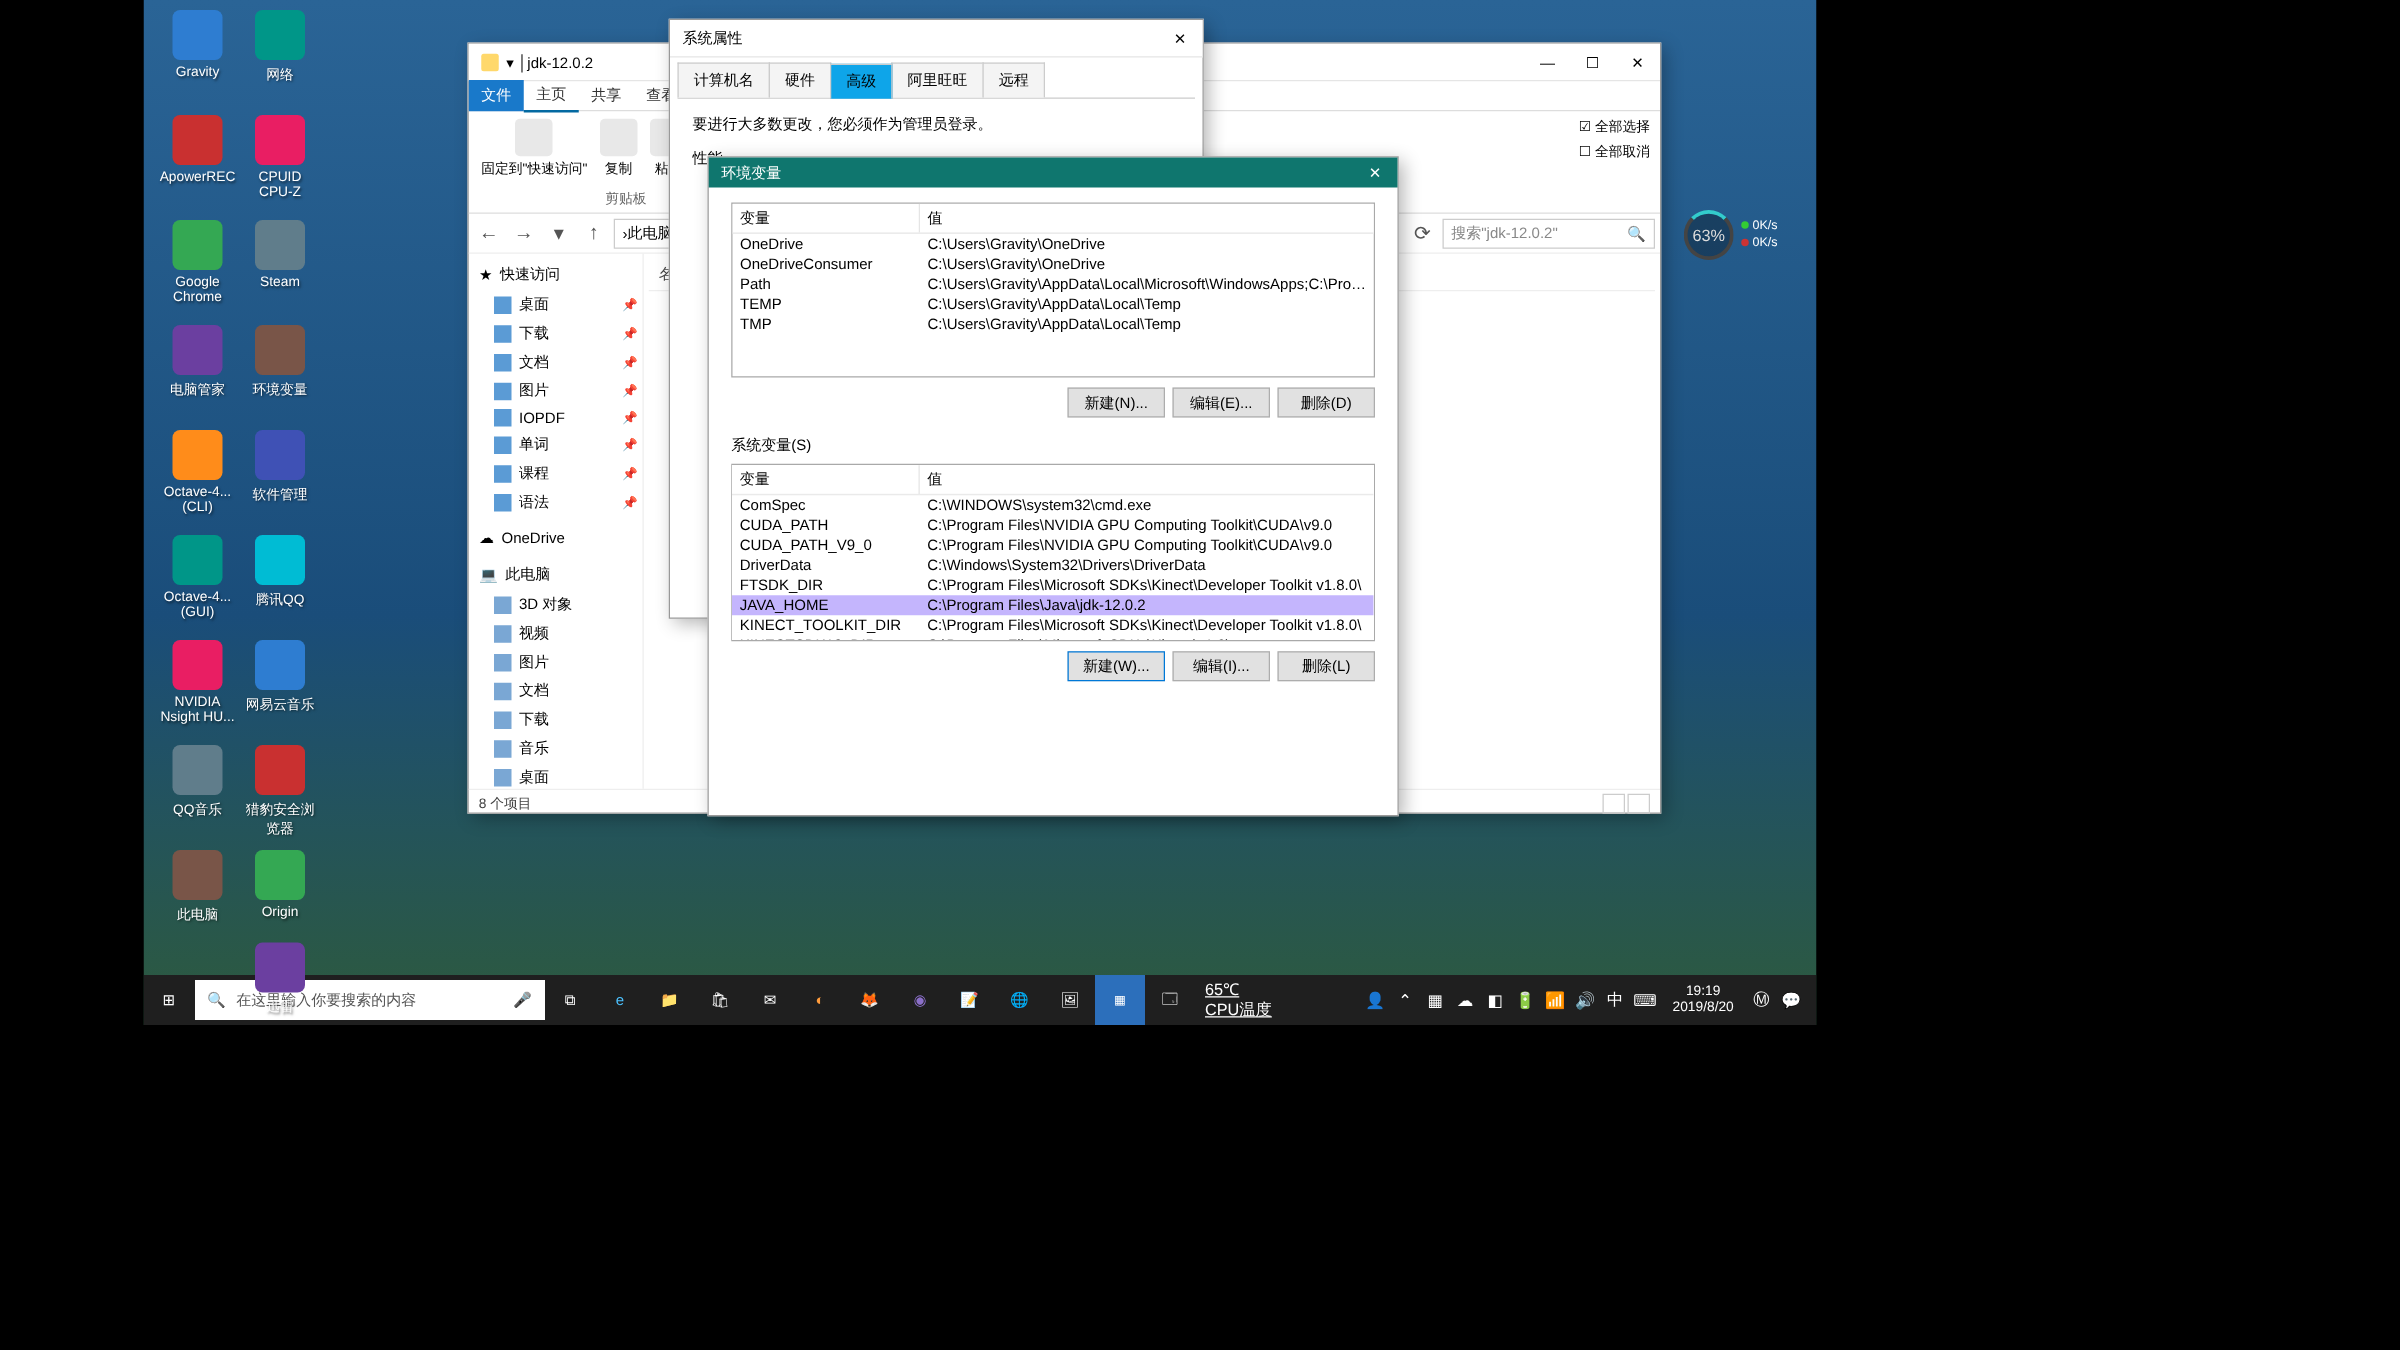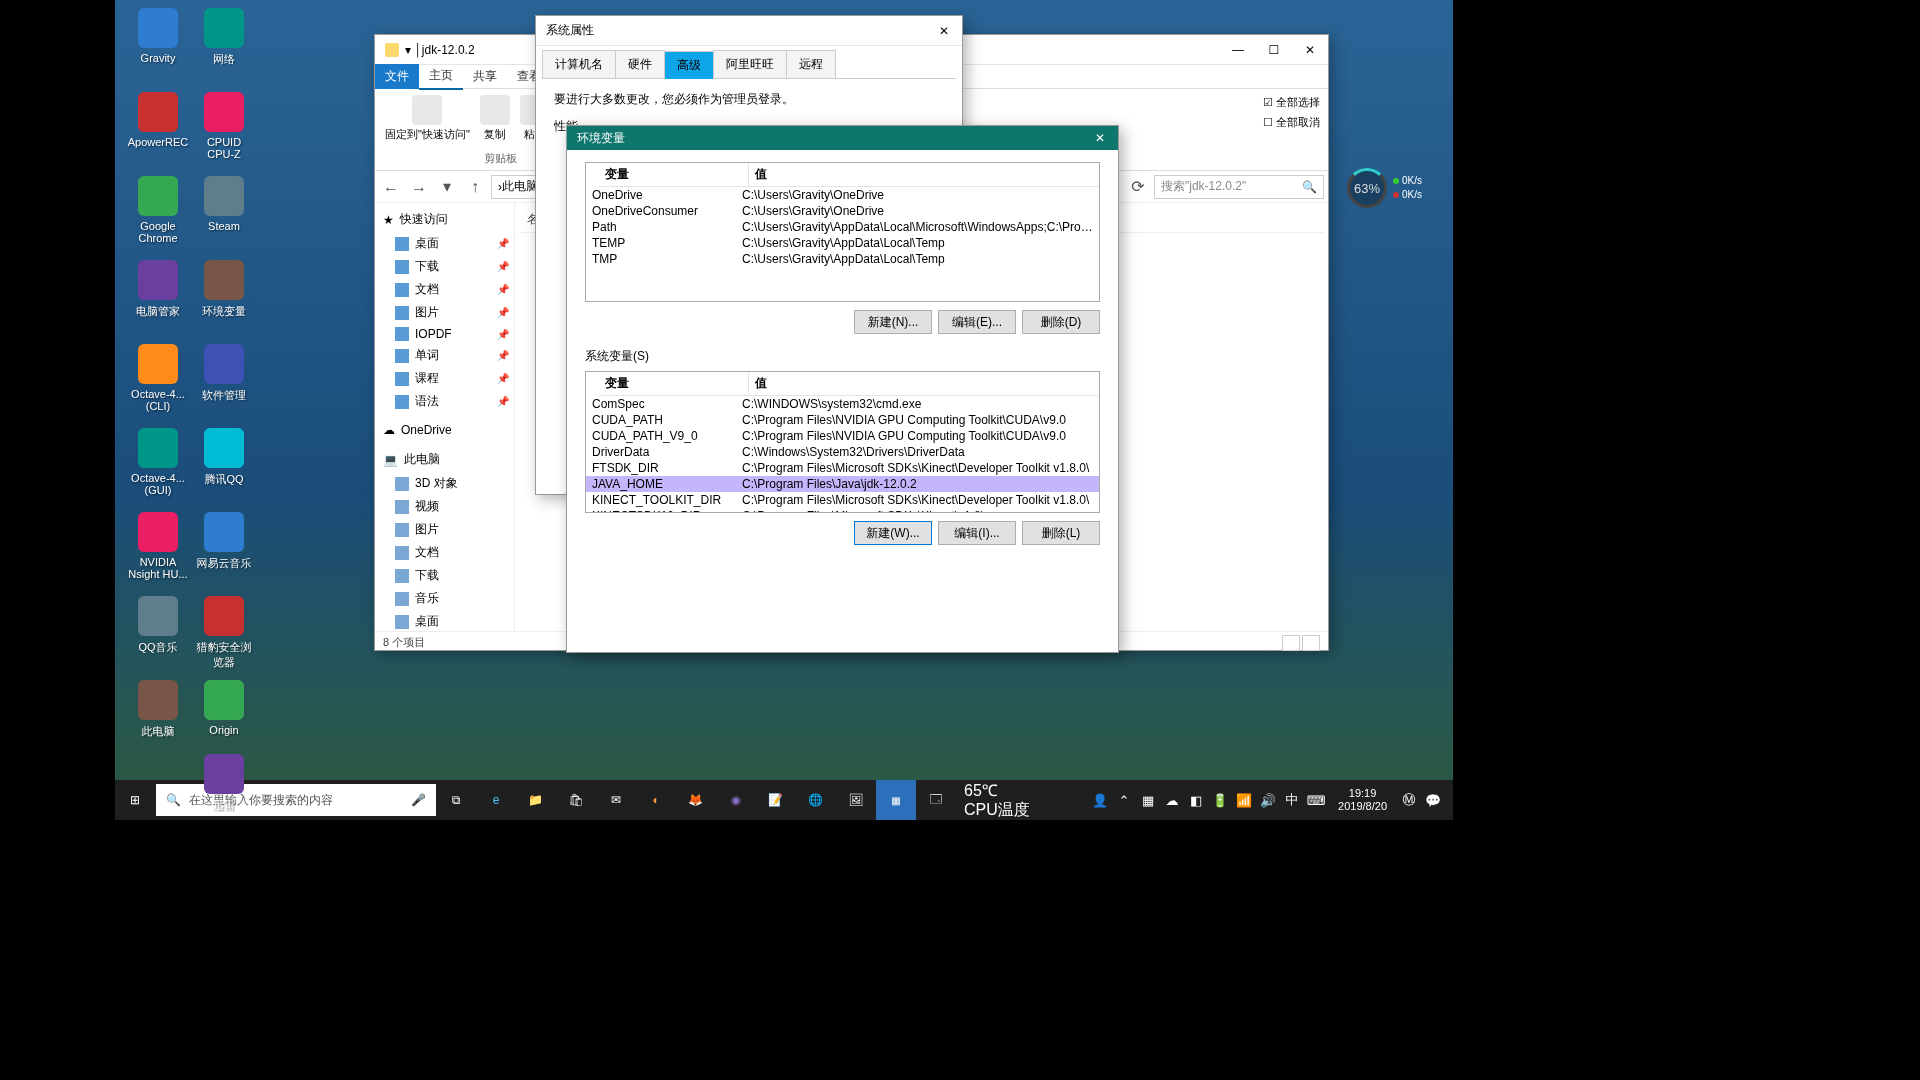--- a/index.html
+++ b/index.html
@@ -9,21 +9,21 @@
 
 .desktop-icon { position:absolute; width:62px; text-align:center; color:#fff; font-size:11px; text-shadow:1px 1px 2px rgba(0,0,0,0.6); cursor:pointer; }
 .desktop-icon .ico { width:40px; height:40px; margin:0 auto 4px; border-radius:6px; display:flex; align-items:center; justify-content:center; font-size:22px; }
 
 
 .taskbar { position:absolute; left:0; bottom:0; right:0; height:40px; background:#1f1f1f; display:flex; align-items:center; color:#fff; font-size:12px; }
 .tb-btn { width:40px; height:40px; display:flex; align-items:center; justify-content:center; cursor:pointer; }
 .searchbox { flex:0 0 280px; height:32px; background:#fff; display:flex; align-items:center; padding:0 10px; color:#555; margin-left:1px; }
 .tray { margin-left:auto; display:flex; align-items:center; padding-right:8px; }
 .tray .tb-btn { width:24px; font-size:13px; }
-.cpu-temp { padding:2px 8px; font-size:16px; line-height:1.2; }
+.cpu-temp { padding:2px 8px; font-size:13px; line-height:1.2;text-decoration:underline; }
 .clock { padding:2px 10px; text-align:center; font-size:11px; line-height:1.2; }
 
 
 .win { position:absolute; background:#fff; border:1px solid #999; box-shadow:4px 4px 14px rgba(0,0,0,0.3); }
 .titlebar { height:30px; background:#fff; display:flex; align-items:center; padding-left:10px; font-size:12px; border-bottom:1px solid #e5e5e5; }
 .titlebar.dark { background:#0f766e; color:#fff; border:none; }
 .titlebar .spacer { flex:1; }
 .winbtn { width:36px; height:30px; display:flex; align-items:center; justify-content:center; cursor:pointer; font-size:12px; }
 
 
@@ -62,21 +62,21 @@
 .sp-body { padding:12px 18px; font-size:12px; }
 .sp-group-label { margin-top:10px; }
 
 
 .envdlg { left:451px; top:125px; width:553px; height:528px; }
 .envdlg .titlebar { height:24px; }
 .envbody { padding:12px 18px; font-size:12px; }
 .env-label { margin:2px 0 6px; }
 .vartable { border:1px solid #a9a9a9; height:140px; margin-bottom:8px; background:#fff; overflow:hidden; }
 .vartable.sys { height:142px; overflow-y:scroll; }
-.vt-hdr { display:flex; background:#fff; border-bottom:1px solid #e5e5e5; font-weight:700;margin-left:13px; }
+.vt-hdr { display:flex; background:#fff; border-bottom:1px solid #e5e5e5; font-weight:400; }
 .vt-hdr .c1 { width:150px; padding:3px 6px; border-right:1px solid #e5e5e5; }
 .vt-hdr .c2 { flex:1; padding:3px 6px; }
 .vt-row { display:flex; cursor:pointer; }
 .vt-row.sel { background:#c4b5fd; }
 .vt-row .c1 { width:150px; padding:1px 6px; overflow:hidden; white-space:nowrap; }
 .vt-row .c2 { flex:1; padding:1px 6px; overflow:hidden; white-space:nowrap; text-overflow:ellipsis; }
 .btnrow { display:flex; justify-content:flex-end; gap:6px; margin-bottom:14px; }
 .btn { min-width:78px; height:24px; border:1px solid #adadad; background:#e1e1e1; font-size:12px; cursor:pointer; }
 .btn.primary { border-color:#0078d7; }
 .dlg-footer { display:flex; justify-content:flex-end; gap:8px; margin-top:10px; }

